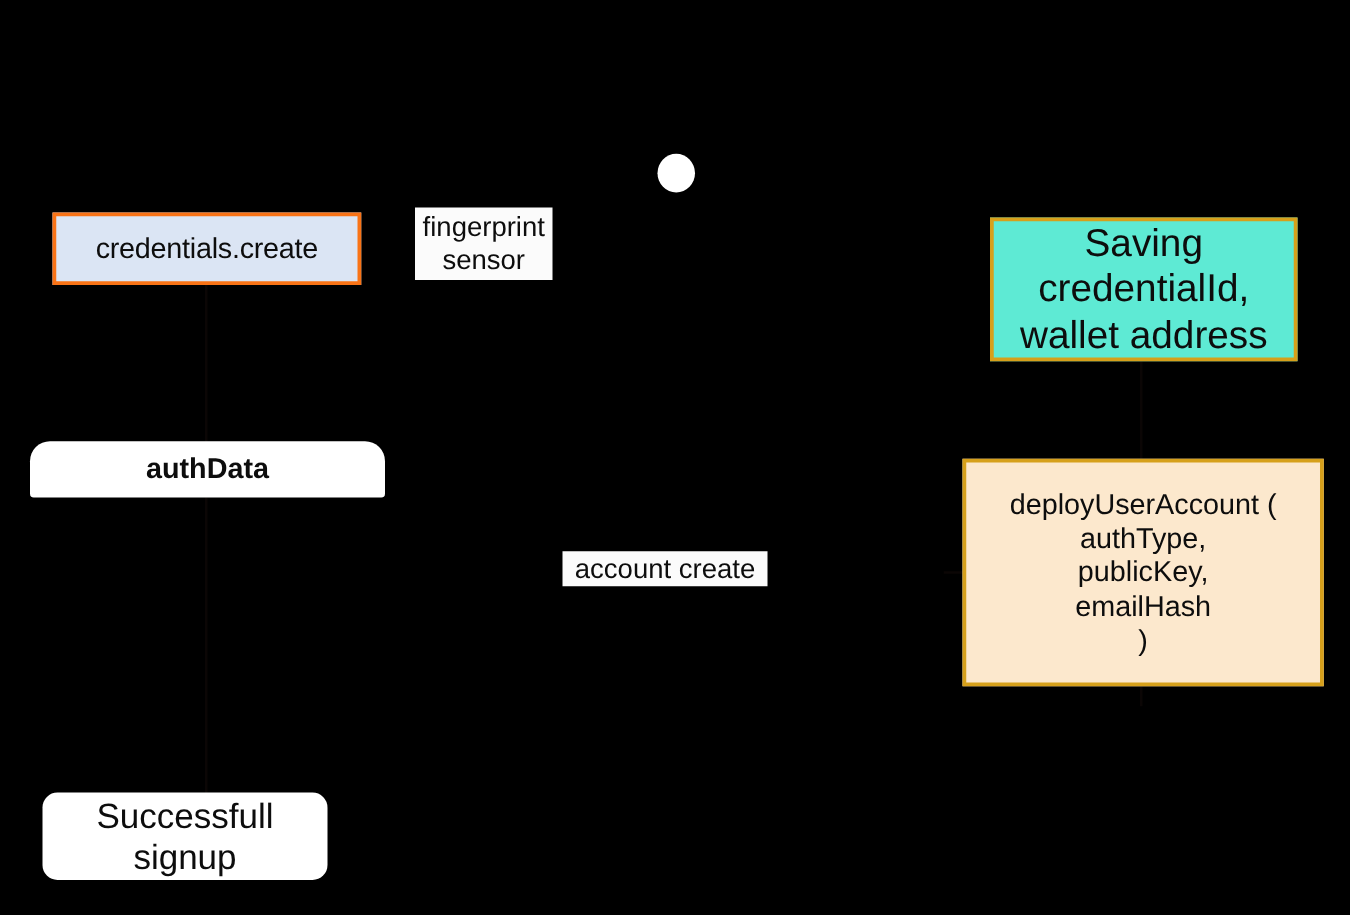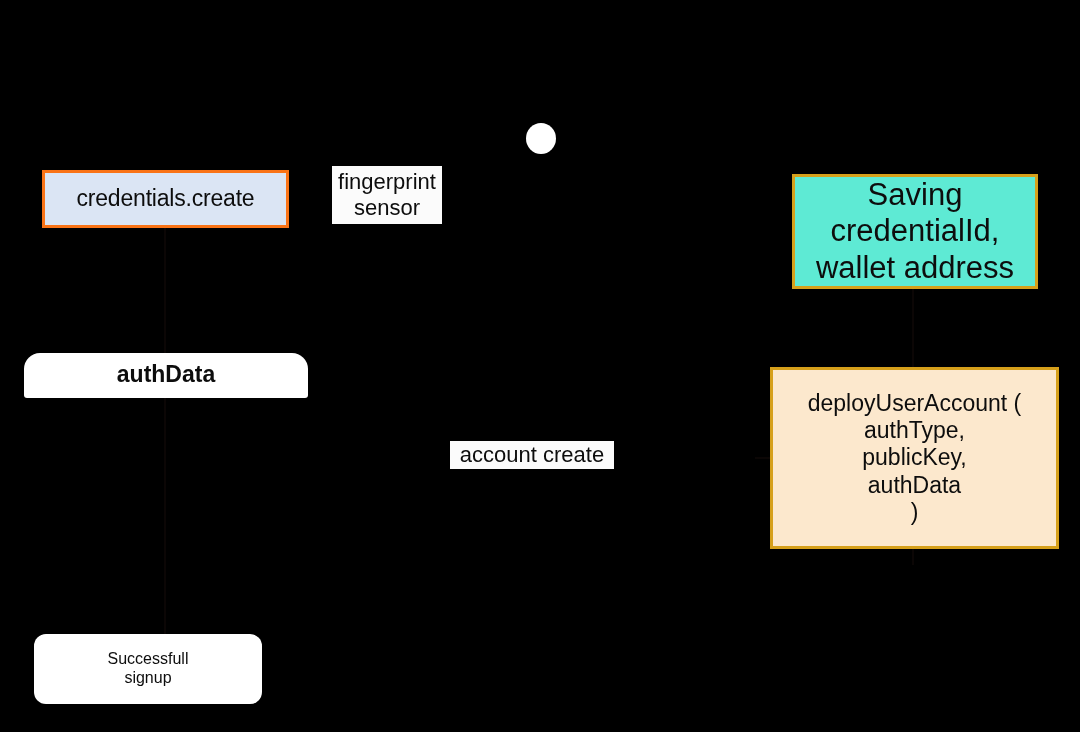--- a/index.html
+++ b/index.html
@@ -118,21 +118,21 @@
   }
 
   
   #node-successfull-signup {
     left: 34px;
     top: 634px;
     width: 228px;
     height: 70px;
     background: #ffffff;
     border-radius: 12px;
-    font-size: 16px;
+    font-size: 28px;
   }
 
   
   .connector {
     position: absolute;
     background: #0b0605;
   }
   #conn-saving-to-deploy { left: 912px; top: 289px; width: 2px; height: 79px; }
   #conn-credentials-to-authdata { left: 164px; top: 228px; width: 2px; height: 126px; }
   #conn-authdata-to-signup { left: 164px; top: 398px; width: 2px; height: 237px; }
@@ -174,21 +174,21 @@
   </div>
 
   <div class="node" id="node-account-factory">
     <span class="inner">account create</span>
   </div>
 
   <div class="node" id="node-deploy-user-account">
     <span class="inner">deployUserAccount (
 authType,
 publicKey,
-authData
+emailHash
 )</span>
   </div>
 
   <div class="node" id="node-successfull-signup">
     <span class="inner">Successfull
 signup</span>
   </div>
 
 </div>
 

